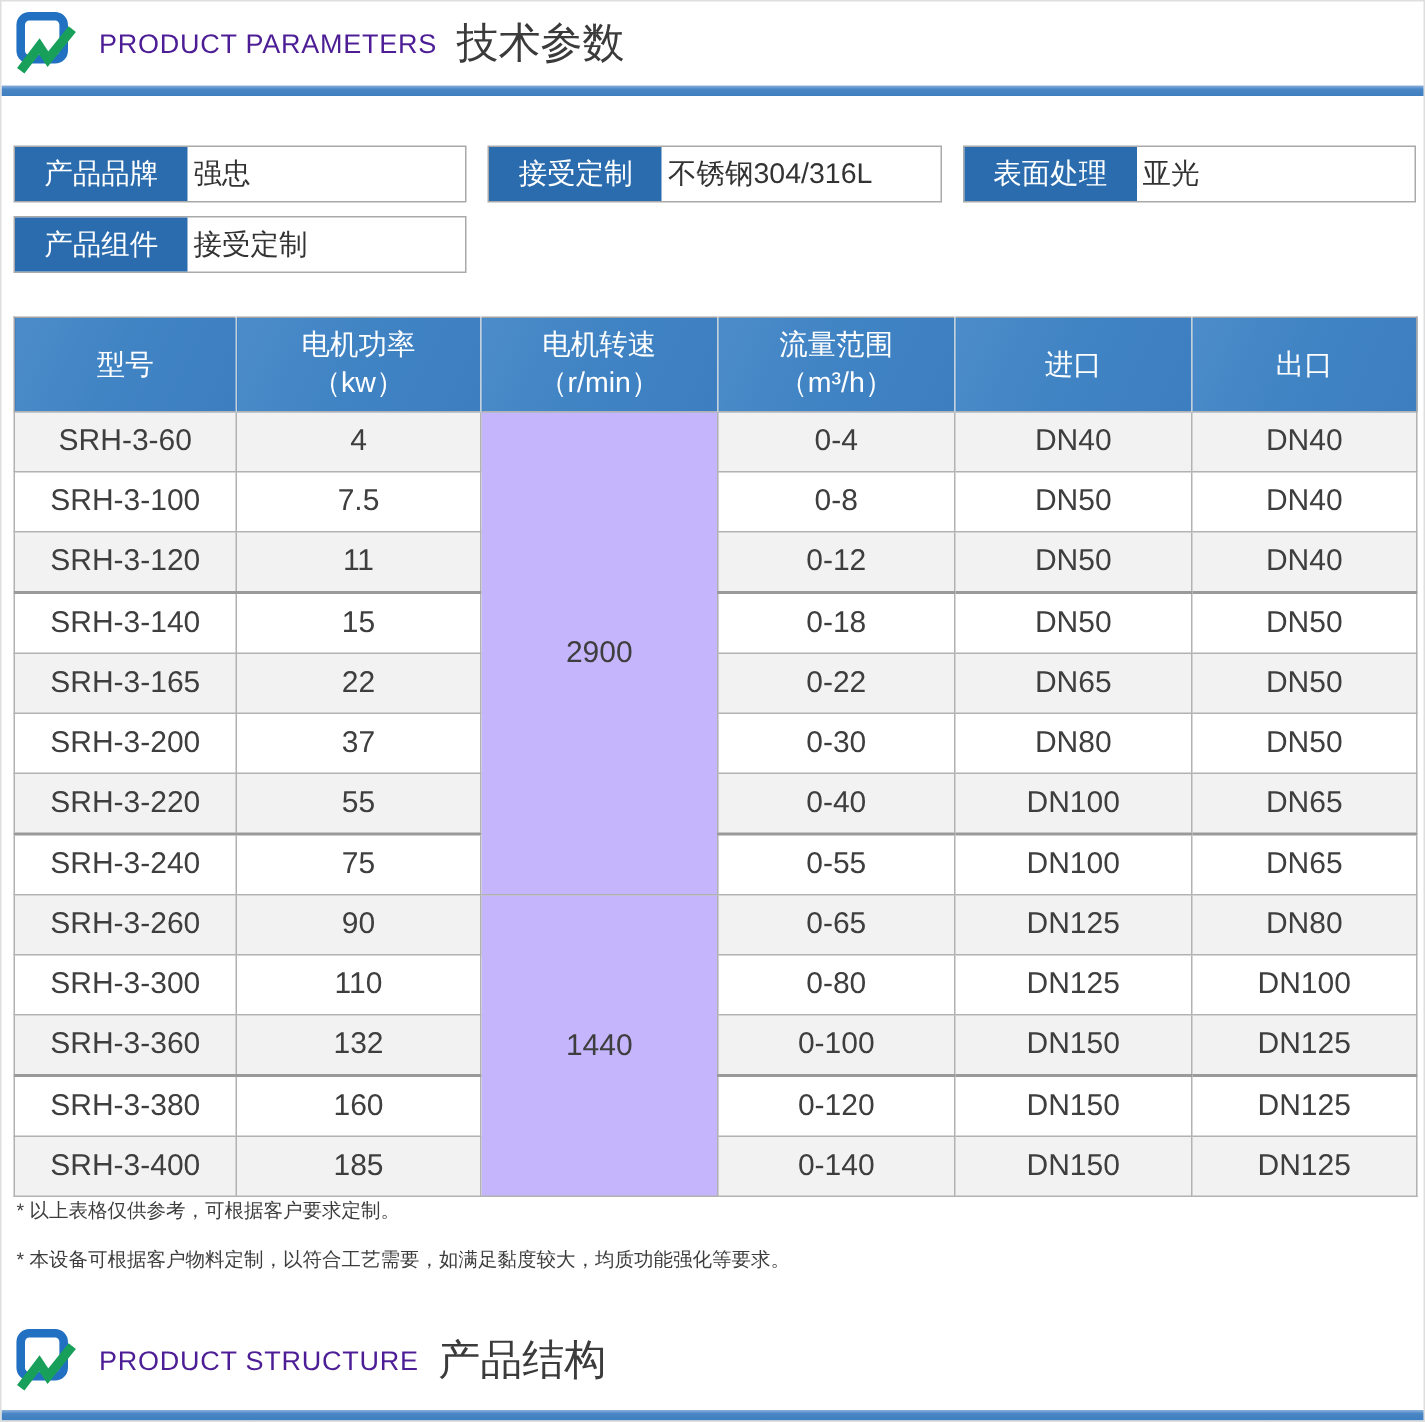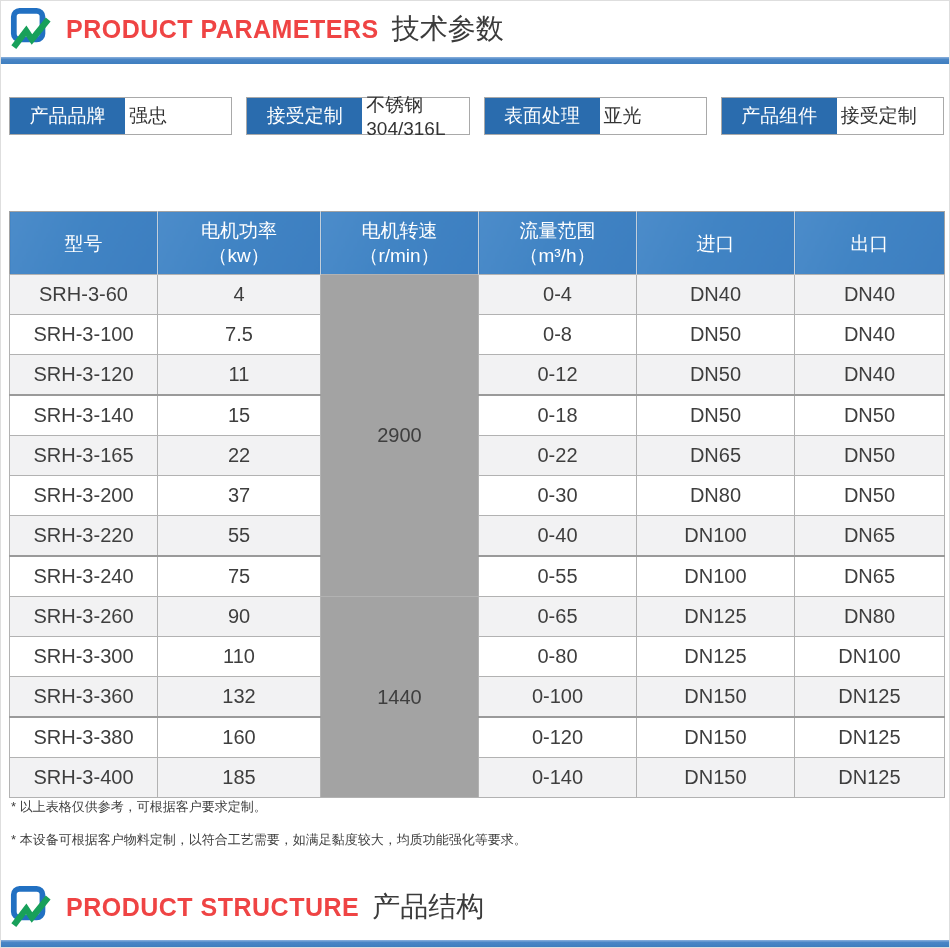--- a/index.html
+++ b/index.html
@@ -3,55 +3,55 @@
 <meta charset="utf-8">
 <style>
   html,body{margin:0;padding:0;background:#ffffff;}
   body{font-family:"Liberation Sans","DejaVu Sans",sans-serif;}
   #page{position:relative;width:950px;height:948px;background:#fff;
         border:1px solid #dedede;box-sizing:border-box;overflow:hidden;}
 
   
   .sec-header{position:absolute;left:9px;display:flex;align-items:center;}
   .sec-header .logo{width:42px;height:44px;flex:0 0 auto;}
-  .sec-header .t-en{margin-left:14px;font-size:25px;color:#ef4444;letter-spacing:.5px;white-space:nowrap;font-weight:bold;}
+  .sec-header .t-en{margin-left:14px;font-size:18px;color:#4c1d95;letter-spacing:.5px;white-space:nowrap;}
   .sec-header .t-zh{margin-left:13px;font-size:28px;color:#3b3b3b;white-space:nowrap;}
   #sec-parameters{top:6px;}
   #sec-structure{top:884px;}
 
   
   .divider{position:absolute;left:0;width:950px;height:7px;
            background:linear-gradient(180deg,#8db2dd 0%,#4a86c6 35%,#3e7ebf 100%);}
   #divider-top{top:56px;}
   #divider-bottom{top:939px;}
 
   
   #info-grid{position:absolute;top:96px;left:8px;width:935px;
-             display:grid;grid-template-columns:1fr 1fr 1fr 1fr;column-gap:14px;row-gap:9px;}
+             display:grid;grid-template-columns:1fr 1fr 1fr;column-gap:14px;row-gap:9px;}
   .info-box{display:flex;height:38px;border:1px solid #a9a9a9;box-sizing:border-box;background:#fff;}
   .info-label{flex:0 0 115px;background:#2a6cae;color:#fff;font-size:19px;
               display:flex;align-items:center;justify-content:center;}
   .info-value{flex:1;display:flex;align-items:center;padding-left:4px;
               font-size:19px;color:#333;}
 
   
   #param-table{position:absolute;top:210px;left:8px;width:935px;
                border-collapse:collapse;table-layout:fixed;
                border:1px solid #a3a3a3;}
   #param-table th{height:62px;padding:0;color:#ffffff;font-weight:400;font-size:19px;
                   text-align:center;vertical-align:middle;
                   background:linear-gradient(115deg,#4c8cca 0%,#4184c4 45%,#3c7ec0 100%);
                   border-left:1px solid #c3cfdb;}
   #param-table th:first-child{border-left:none;margin-left:20px;}
   #param-table th .h-line{line-height:25px;}
   #param-table td{height:39px;padding:0;text-align:center;vertical-align:middle;
                   font-size:20px;color:#3e3e3e;border:1px solid #b2b2b2;}
   #param-table tbody tr:nth-child(odd) td{background:#f2f2f3;}
   #param-table tbody tr:nth-child(even) td{background:#ffffff;}
-  #param-table tbody tr td.merged{background:#a3a3a3;}
+  #param-table tbody tr td.merged{background:#c4b5fd;}
   #param-table tbody tr.group-end td{border-bottom:2px solid #9a9a9a;}
 
   
   #notes{position:absolute;top:789px;left:10px;width:930px;}
   .note-line{font-size:13px;color:#3d3d3d;line-height:33px;white-space:nowrap;}
 </style>
 </head>
 <body>
 
 <div id="page">

